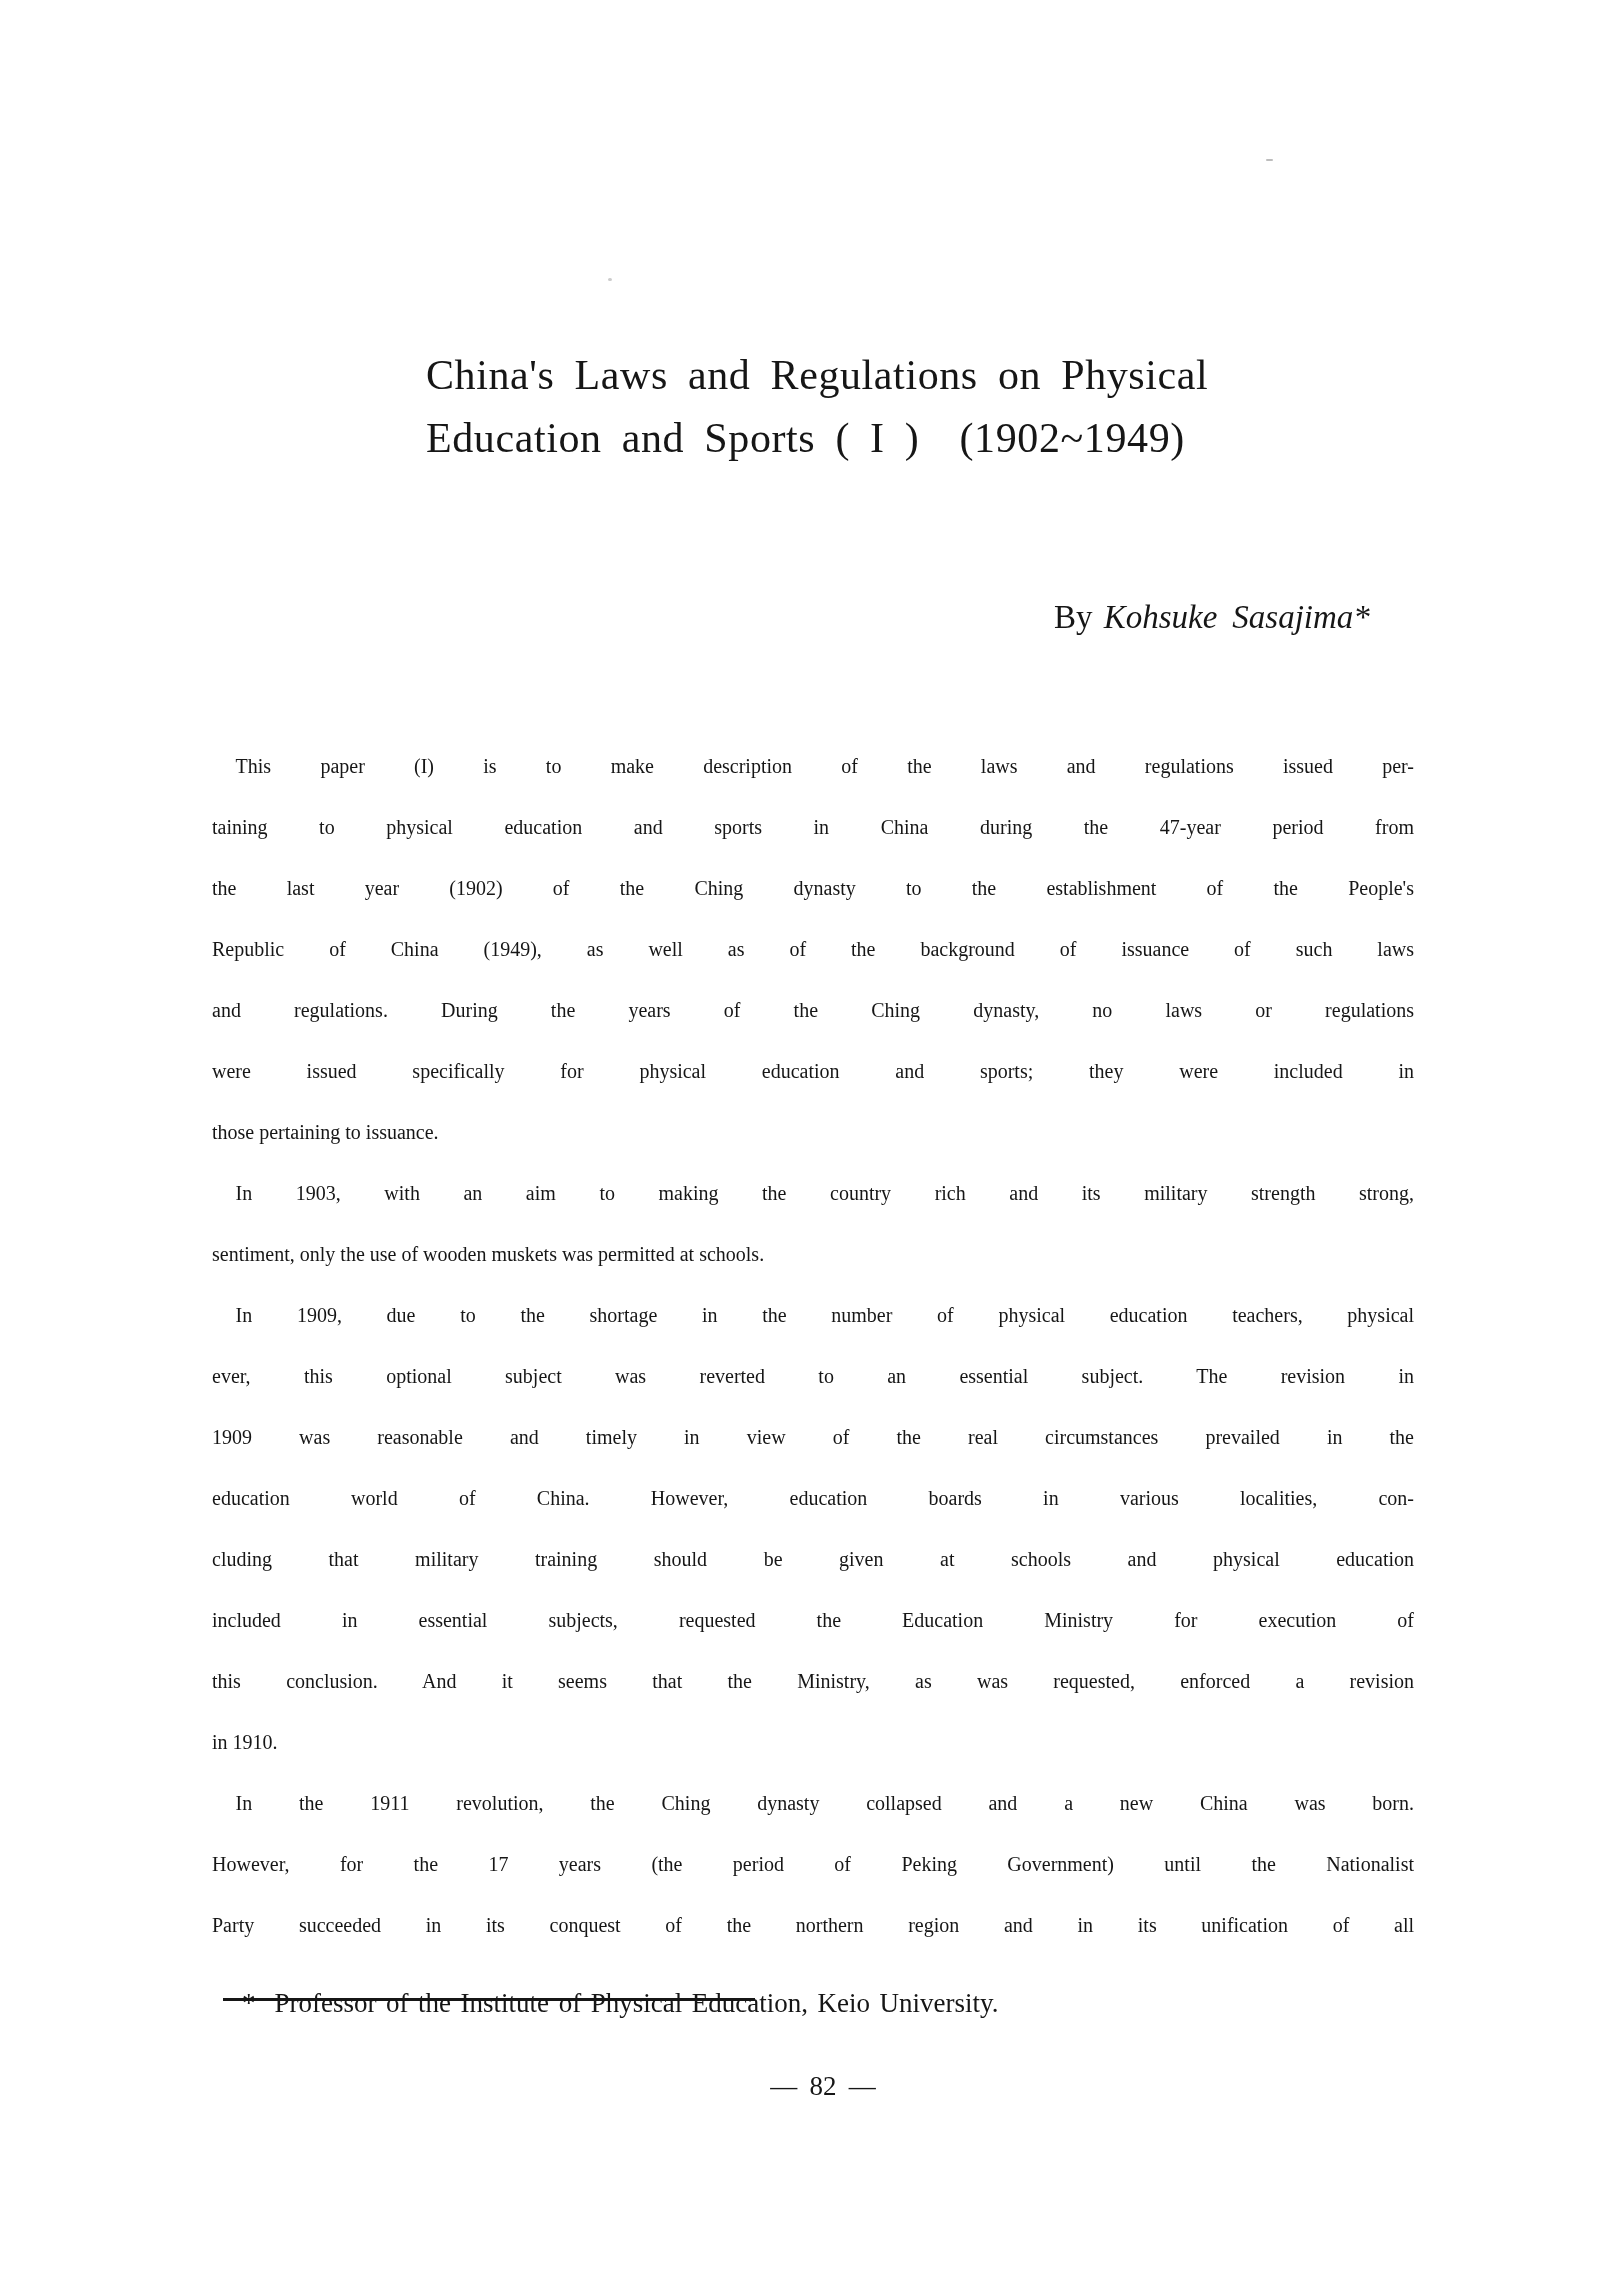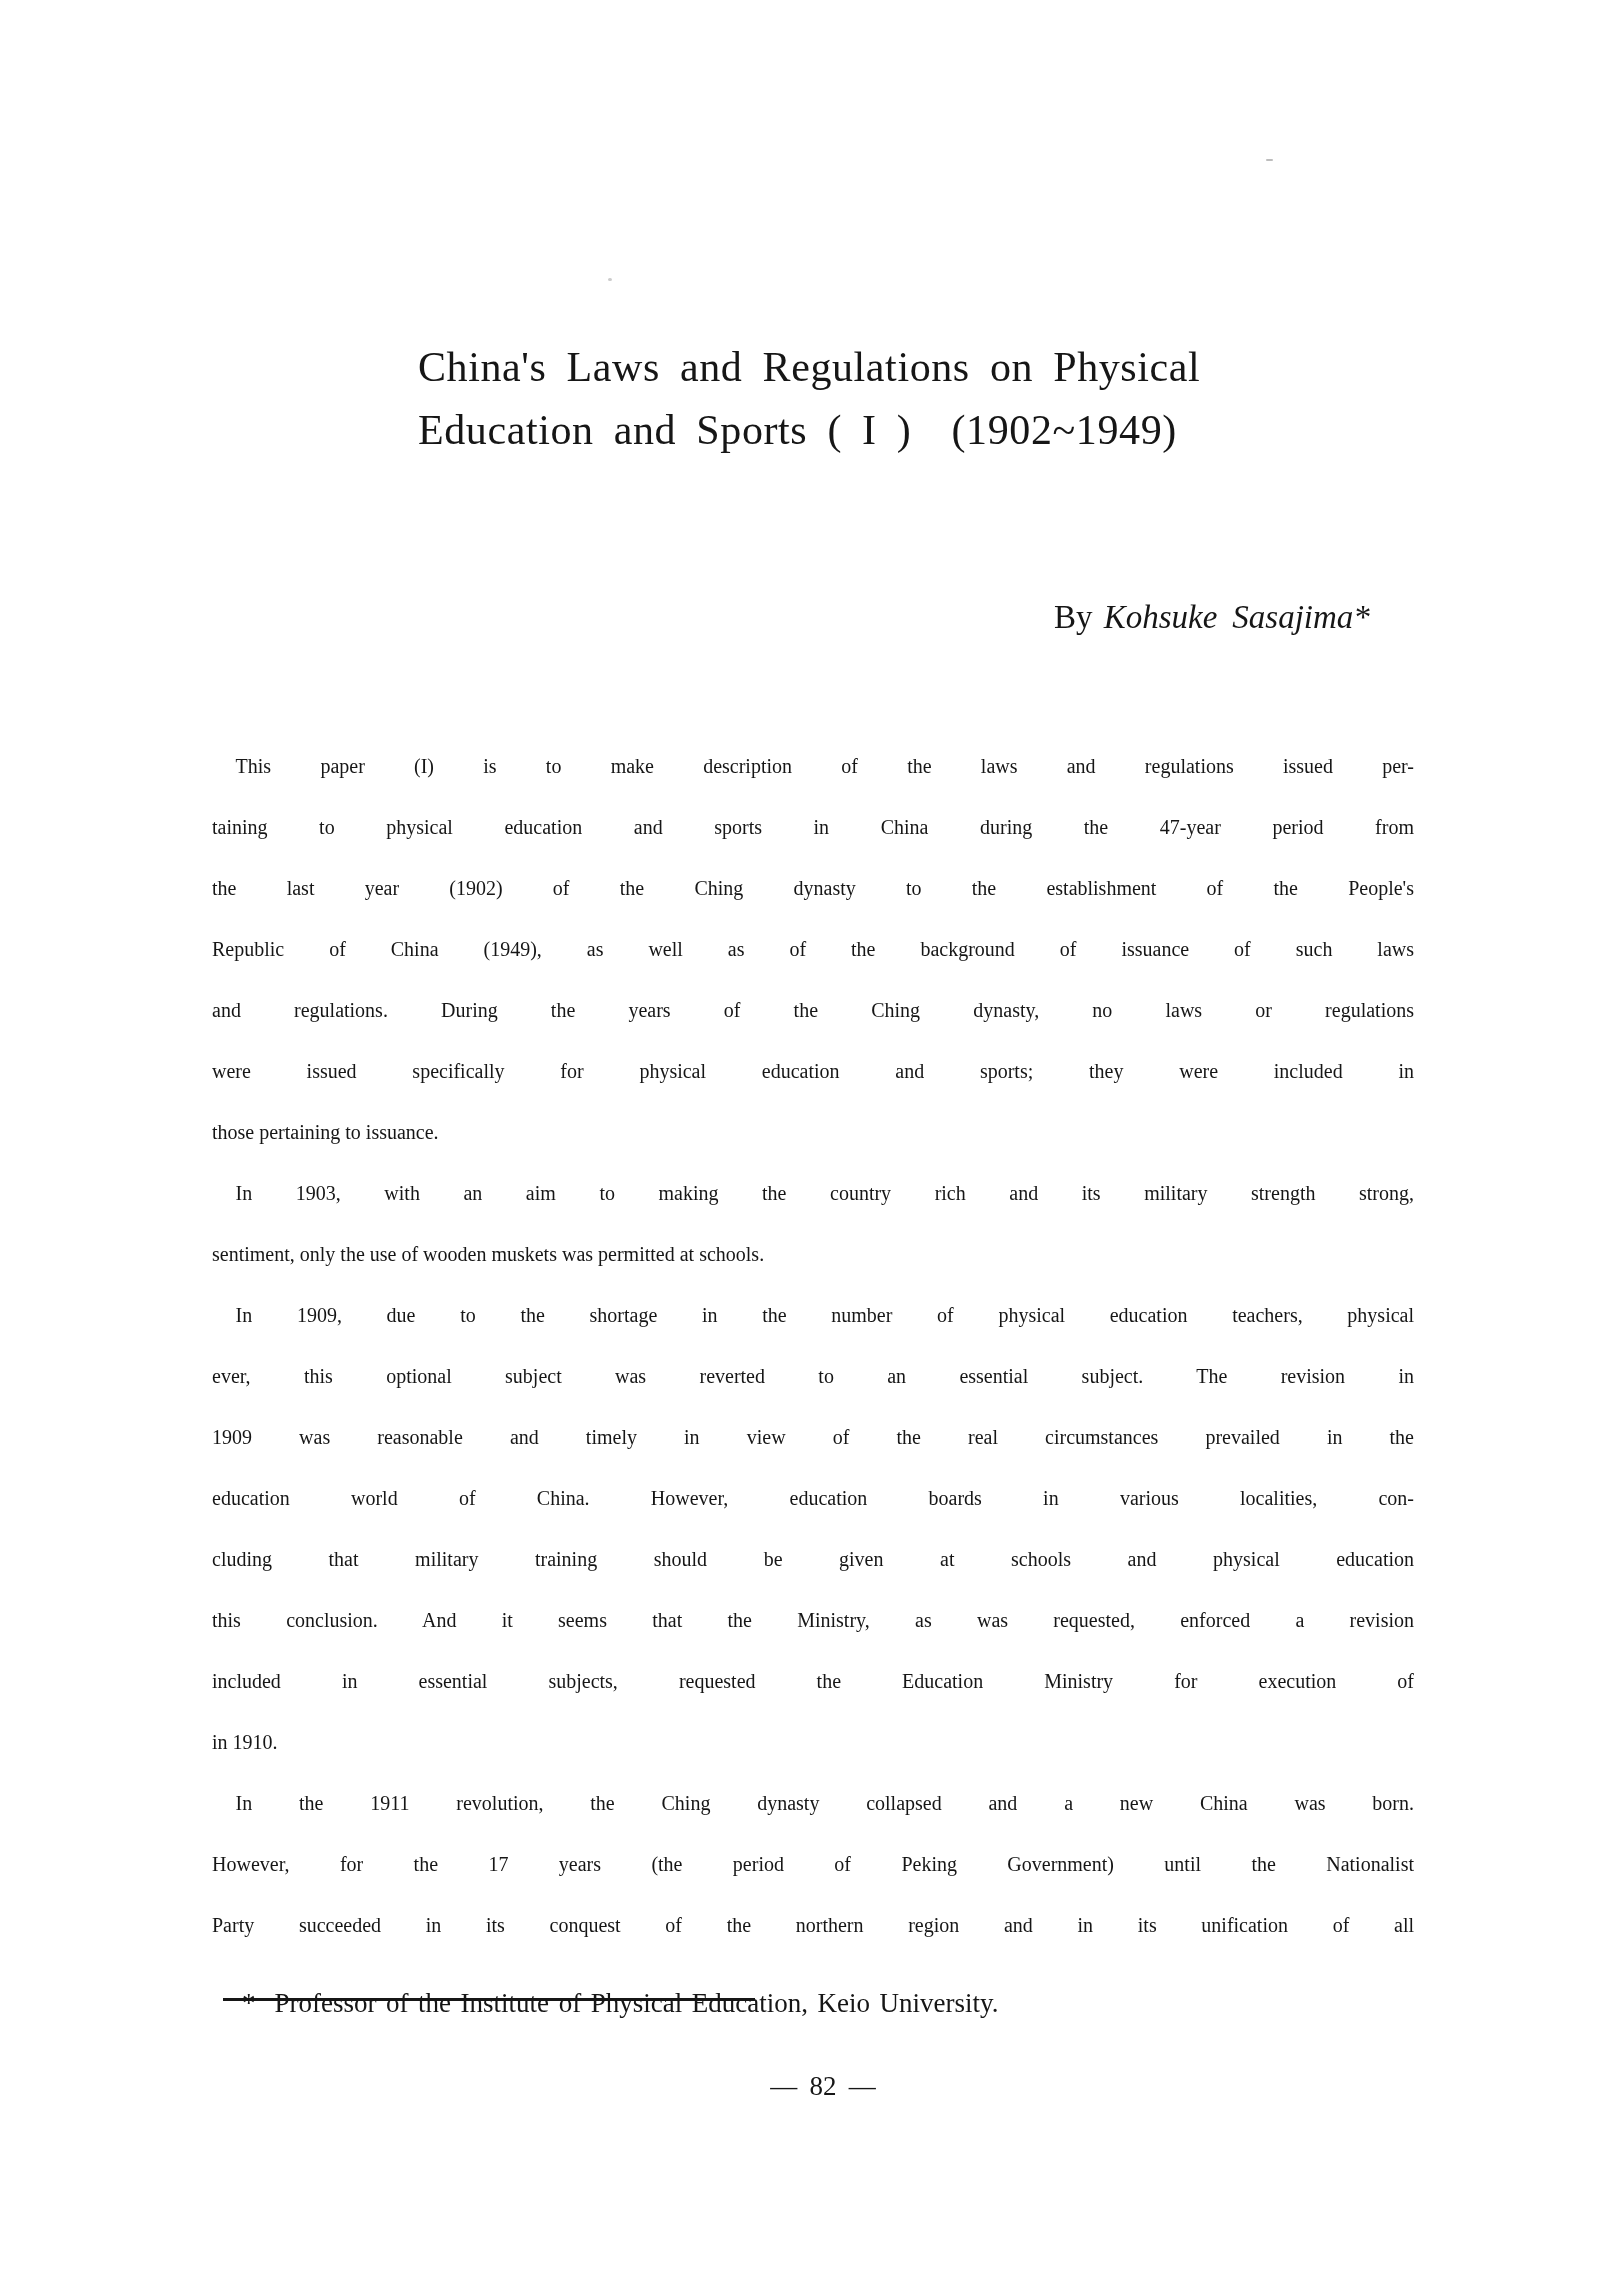--- a/index.html
+++ b/index.html
@@ -13,21 +13,21 @@
       height: 2284px;
       background: #ffffff;
       color: #161616;
       font-family: "Liberation Serif", "DejaVu Serif", serif;
       overflow: hidden;
     }
     .title {
       position: absolute;
       left: 418px;
       top: 336px;
-      margin: 0;
+      margin: 8px;
       font-size: 42px;
       font-weight: 400;
       line-height: 63px;
       letter-spacing: 0.6px;
       word-spacing: 9px;
       white-space: nowrap;
     }
     .byline {
       position: absolute;
       left: 1054px;
@@ -138,22 +138,22 @@
       <div class="paragraph">
         <div class="line indent">In 1903, with an aim to making the country rich and its military strength strong,</div>
         <div class="line last">sentiment, only the use of wooden muskets was permitted at schools.</div>
       </div>
       <div class="paragraph">
         <div class="line indent">In 1909, due to the shortage in the number of physical education teachers, physical</div>
         <div class="line">ever, this optional subject was reverted to an essential subject. The revision in</div>
         <div class="line">1909 was reasonable and timely in view of the real circumstances prevailed in the</div>
         <div class="line">education world of China. However, education boards in various localities, con-</div>
         <div class="line">cluding that military training should be given at schools and physical education</div>
+        <div class="line">included in essential subjects, requested the Education Ministry for execution of</div>
         <div class="line">this conclusion. And it seems that the Ministry, as was requested, enforced a revision</div>
-        <div class="line">included in essential subjects, requested the Education Ministry for execution of</div>
         <div class="line last">in 1910.</div>
       </div>
       <div class="paragraph">
         <div class="line indent">In the 1911 revolution, the Ching dynasty collapsed and a new China was born.</div>
         <div class="line">However, for the 17 years (the period of Peking Government) until the Nationalist</div>
         <div class="line">Party succeeded in its conquest of the northern region and in its unification of all</div>
       </div>
     </div>
 
   <div class="footnote-rule"></div>

